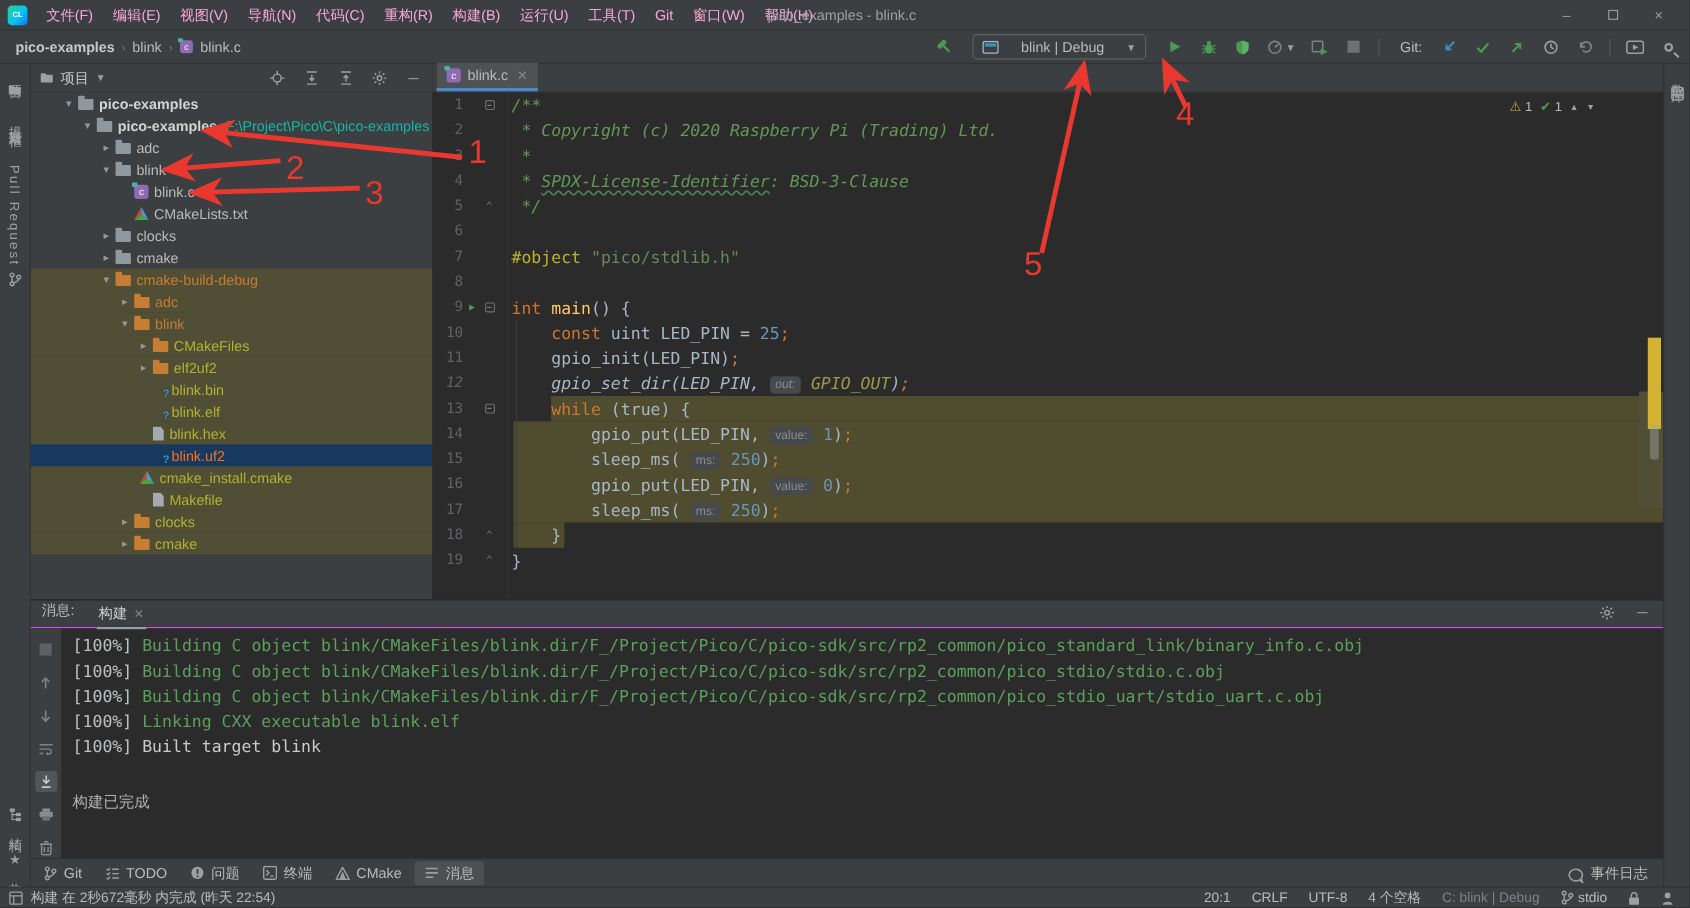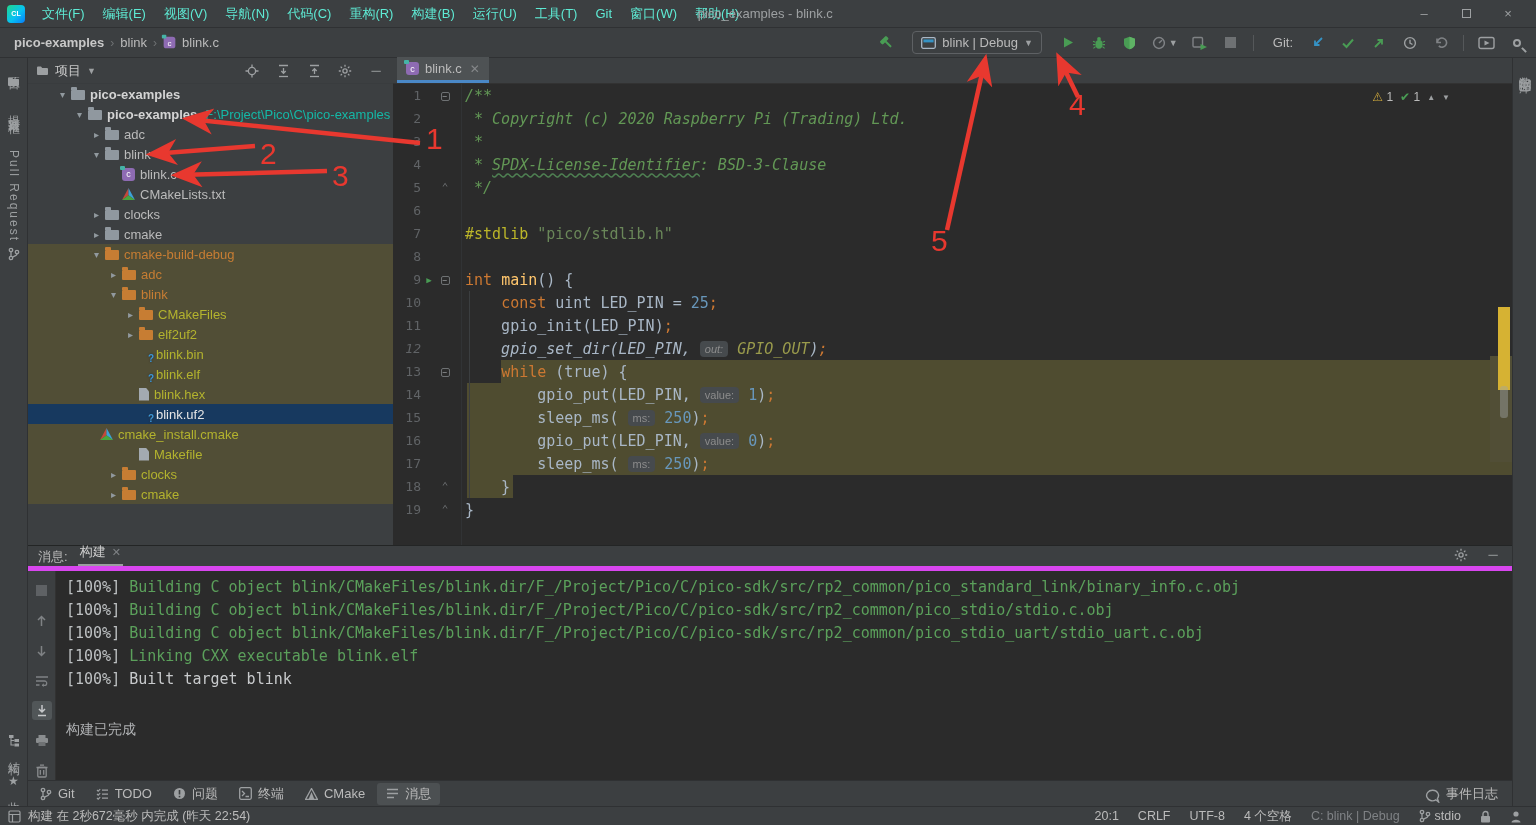--- a/index.html
+++ b/index.html
@@ -4,35 +4,35 @@
 <style>
   *{box-sizing:border-box;margin:0;padding:0;-webkit-font-smoothing:antialiased}
   html,body{width:1536px;height:825px;overflow:hidden}
   body{position:relative;background:#2B2B2B;font-family:"Liberation Sans","DejaVu Sans",sans-serif;font-size:13px;color:#BBBBBB}
   .abs{position:absolute}
   svg{display:block}
 
   
   #titlebar{left:0;top:0;width:1536px;height:28px;background:#3C3F41;display:flex;align-items:center;border-bottom:1px solid #2F3133}
   #logo{width:18px;height:18px;margin:0 8px 0 7px;border-radius:4px;background:linear-gradient(135deg,#21D789,#07C3F2 55%,#087CFA);color:#fff;font-size:7px;font-weight:bold;display:flex;align-items:center;justify-content:center}
-  .menu-item{padding:0 9px;line-height:28px;color:#5eead4;cursor:default}
+  .menu-item{padding:0 9px;line-height:28px;color:#f9a8d4;cursor:default}
   #win-title{position:absolute;left:50%;top:0;transform:translateX(-52%);line-height:28px;color:#9DA0A2}
   #winbtns{margin-left:auto;display:flex;align-items:center;gap:30px;padding-right:22px;color:#9DA0A2}
   .wbtn{width:12px;height:12px;display:flex;align-items:center;justify-content:center;font-size:13px}
   .wbox{width:9px;height:9px;border:1.4px solid #9DA0A2}
 
   
   #navbar{left:0;top:28px;width:1536px;height:30px;background:#3C3F41;display:flex;align-items:center;border-bottom:1px solid #2F3133}
   #crumbs{display:flex;align-items:center;gap:6px;padding-left:14px}
   .crumb{color:#BBBBBB}
   .crumb.b{font-weight:bold;color:#C8C8C8}
   .crumb-sep{color:#6E7173;font-size:12px}
   #nav-right{margin-left:auto;display:flex;align-items:center;gap:13px;padding-right:10px}
   .tbtn{display:flex;align-items:center;justify-content:center;min-width:18px;height:22px}
-  #runcfg{display:flex;align-items:center;gap:6px;border:1px solid #5E6164;border-radius:4px;height:23px;padding:0 8px;margin:0 4px;color:#BBBBBB}
+  #runcfg{display:flex;align-items:center;gap:20px;border:1px solid #5E6164;border-radius:4px;height:23px;padding:0 8px;margin:0 4px;color:#BBBBBB}
   .caret{color:#9DA0A2;font-size:9px}
   .tsep{width:1px;height:16px;background:#55585A}
   .git-label{color:#BBBBBB;margin:0 2px 0 6px}
   .stopsq{width:11px;height:11px;background:#6E7173}
   .mag{width:8px;height:8px;border:2px solid #9DA0A2;border-radius:50%;position:relative}
   .mag::after{content:'';position:absolute;width:2px;height:6px;background:#9DA0A2;transform:rotate(-45deg);left:8px;top:6px}
 
   
   #lstripe{left:0;top:58px;width:28px;height:748px;background:#3C3F41;border-right:1px solid #2F3133;display:flex;flex-direction:column;align-items:center}
   #rstripe{left:1512px;top:58px;width:24px;height:748px;background:#3C3F41;border-left:1px solid #2F3133;display:flex;flex-direction:column;align-items:center}
@@ -49,21 +49,21 @@
   .ph-min{color:#9DA0A2;font-size:13px;line-height:10px}
   #tree{position:absolute;left:0;top:26px;right:0;bottom:0}
   .tree-row{height:20px;display:flex;align-items:center;white-space:nowrap;position:relative}
   .tree-row.ex{background:#514E36}
   .tree-row.sel{background:#17395F}
   .chev{width:17px;color:#91999E;font-size:10px;text-align:center;flex:none}
   .lbl{margin-left:5px;color:#BBBBBB}
   .lbl.bold{font-weight:bold;color:#D4D4D4}
   .lbl.orange{color:#C77D33}
   .lbl.yellow{color:#B3B32E}
-  .lbl.white{color:#e5e5e5}
+  .lbl.white{color:#f97316}
   .tpath{margin-left:8px;color:#14b8a6}
   .ic-folder{position:relative;width:14px;height:10px;background:#90989F;border-radius:1px;flex:none;margin-top:1px}
   .ic-folder::before{content:'';position:absolute;top:-3px;left:0;width:6px;height:3px;background:inherit;border-radius:1px 1px 0 0}
   .ic-folder.ex{background:#C77D33}
   .ic-file{position:relative;width:10px;height:13px;background:#A3AAB1;clip-path:polygon(0 0,68% 0,100% 30%,100% 100%,0 100%);flex:none}
   .ic-wrap{position:relative;width:12px;height:13px;flex:none}
   .ic-wrap .q{position:absolute;right:-3px;bottom:-3px;color:#3B96D8;font-size:10px;font-weight:bold;text-shadow:0 0 2px #2B2B2B}
   .ic-cfile{width:13px;height:13px;background:#8E6BB3;border-radius:3px;color:#fff;font-size:9px;display:flex;align-items:center;justify-content:center;position:relative;flex:none}
   .ic-cfile::before{content:'';position:absolute;left:-2px;top:-2px;width:5px;height:4px;background:#45B3A7;border-radius:1px}
   .ic-svg{display:flex;align-items:center;flex:none}
@@ -96,21 +96,21 @@
   #gut-border{position:absolute;left:68px;top:0;bottom:0;width:1px;background:#313335}
   #indent-guide{position:absolute;left:76px;width:1px;background:#3B3E40}
   #warnwidget{position:absolute;right:62px;top:32px;display:flex;align-items:center;gap:7px;font-size:12px;color:#BBBBBB}
   .warn-tri{color:#D6AE3C;font-size:12px}
   .ok-chk{color:#499C54;font-weight:bold;font-size:12px}
   .updn{color:#9DA0A2;font-size:8px}
   .stripe-mark{position:absolute}
 
   
   #buildpanel{left:28px;top:545px;width:1484px;height:235px;background:#2B2B2B;border-top:1px solid #232525}
-  #build-header{height:25px;background:#3C3F41;display:flex;align-items:flex-end;padding:0 10px;gap:10px;border-bottom:5px solid #d946ef}
+  #build-header{height:25px;background:#3C3F41;display:flex;align-items:flex-start;padding:0 10px;gap:20px;border-bottom:1px solid #d946ef}
   #build-tab{color:#D0D0D0;border-bottom:2px solid #9B9E9F;padding:3px 2px;display:flex;gap:6px;align-items:center}
   #build-tab .x{color:#7F8285;font-size:11px}
   #build-tools{margin-left:auto;display:flex;align-items:center;gap:14px}
   #build-iconcol{position:absolute;left:0;top:25px;bottom:0;width:28px;background:#3C3F41;border-right:1px solid #323232;display:flex;flex-direction:column;align-items:center;gap:11px;padding-top:10px}
   .bic{display:flex;align-items:center;justify-content:center;width:20px;height:20px}
   .bic.active{background:#515658;border-radius:3px}
   #console{position:absolute;left:38px;top:30px;right:4px;bottom:0;font-family:"DejaVu Sans Mono","Liberation Mono",monospace;font-size:15px;line-height:23px}
   .con-line{white-space:nowrap}
   .pct{color:#BDC0C2}
   .msg-green{color:#5BA05B}
@@ -445,21 +445,21 @@
       <div class="tree-row ex" style="padding-left: 94px;">
         <span class="chev"></span>
         <span class="ic-file"></span>
         <span class="lbl yellow">blink.hex</span>
       </div>
       <div class="tree-row sel" style="padding-left: 94px;">
         <span class="chev"></span>
         <span class="ic-wrap"><span class="ic-file"></span><span class="q">?</span></span>
         <span class="lbl white">blink.uf2</span>
       </div>
-      <div class="tree-row ex" style="padding-left: 55px;">
+      <div class="tree-row ex" style="padding-left: 82px;">
         <span class="chev"></span>
         <span class="ic-svg">
           <svg width="13" height="12" viewBox="0 0 13 12">
             <polygon points="6.5,0 0,12 6.5,7.2" fill="#C4483B"></polygon>
             <polygon points="6.5,0 13,12 6.5,7.2" fill="#3CA2D8"></polygon>
             <polygon points="0,12 13,12 6.5,7.2" fill="#49A53E"></polygon>
           </svg>
         </span>
         <span class="lbl yellow">cmake_install.cmake</span>
       </div>
@@ -535,21 +535,21 @@
         <span class="gut-run"></span>
         <span class="gut-fold"></span>
         <span class="gut-sep"></span>
         <span class="codetext"></span>
       </div>
       <div class="c-row" style="top: 138px;">
         <span class="ln">7</span>
         <span class="gut-run"></span>
         <span class="gut-fold"></span>
         <span class="gut-sep"></span>
-        <span class="codetext"><span class="pp">#stdlib </span><span class="str">"pico/stdlib.h"</span></span>
+        <span class="codetext"><span class="pp">#object </span><span class="str">"pico/stdlib.h"</span></span>
       </div>
       <div class="c-row" style="top: 161px;">
         <span class="ln">8</span>
         <span class="gut-run"></span>
         <span class="gut-fold"></span>
         <span class="gut-sep"></span>
         <span class="codetext"></span>
       </div>
       <div class="c-row" style="top: 184px;">
         <span class="ln">9</span>

